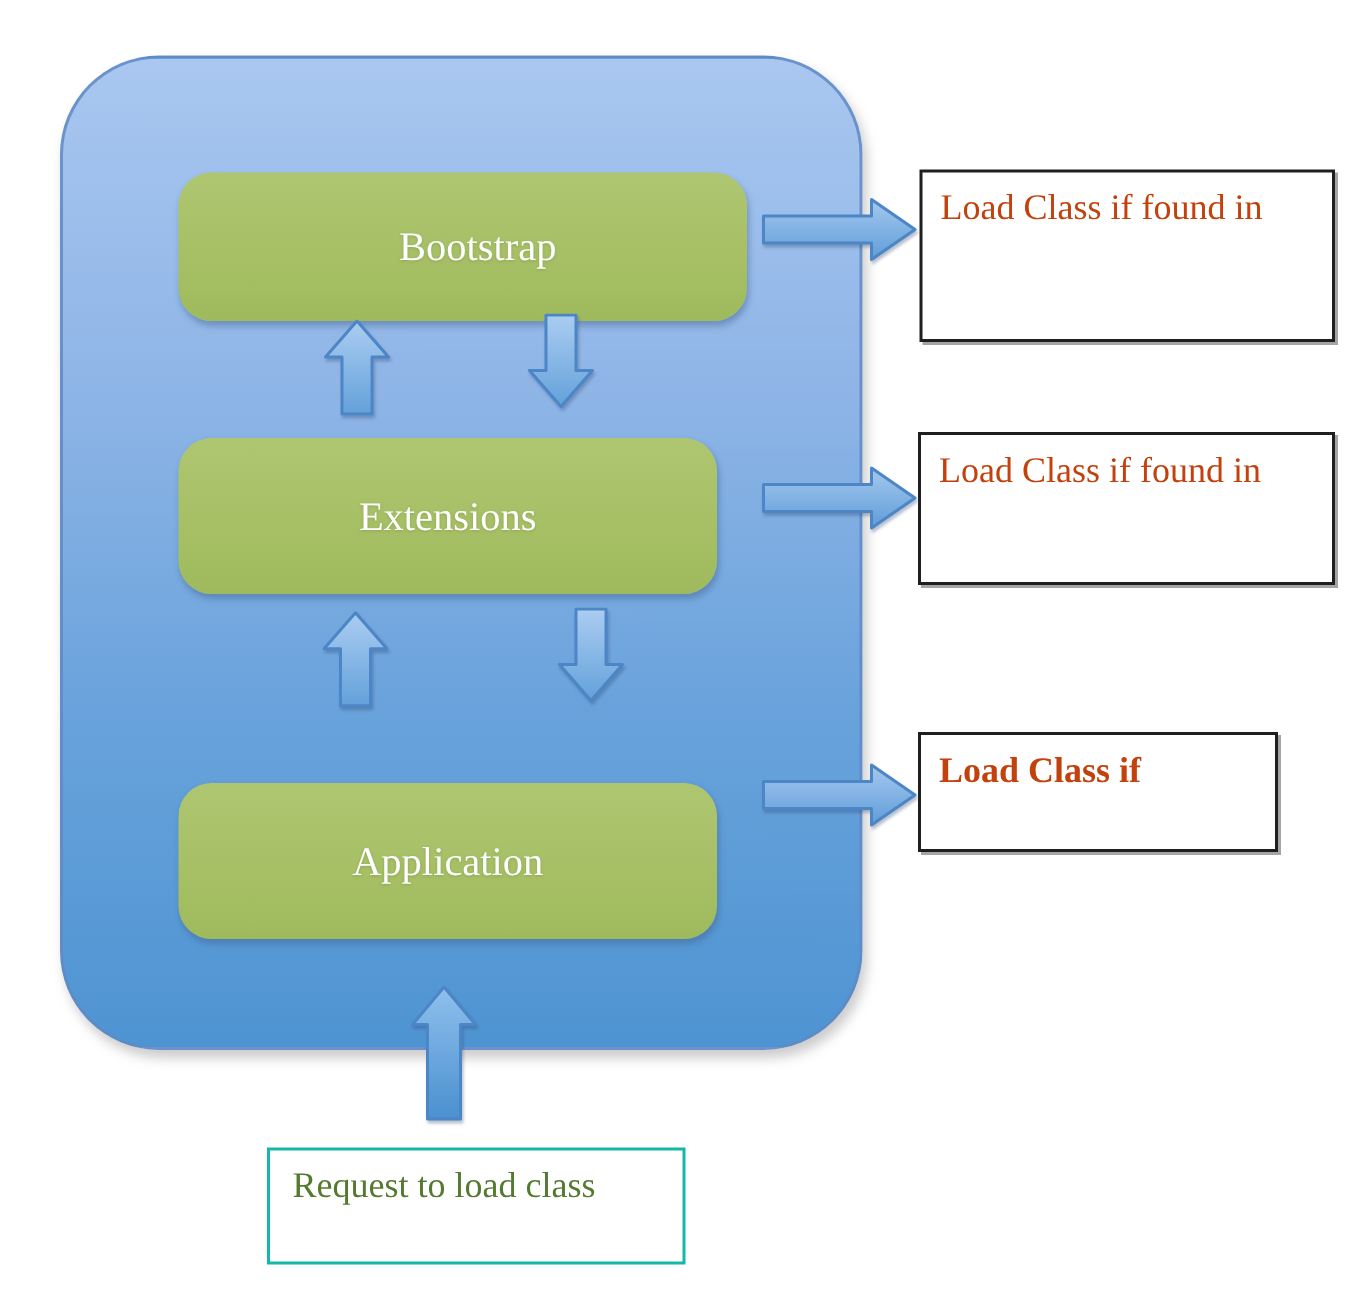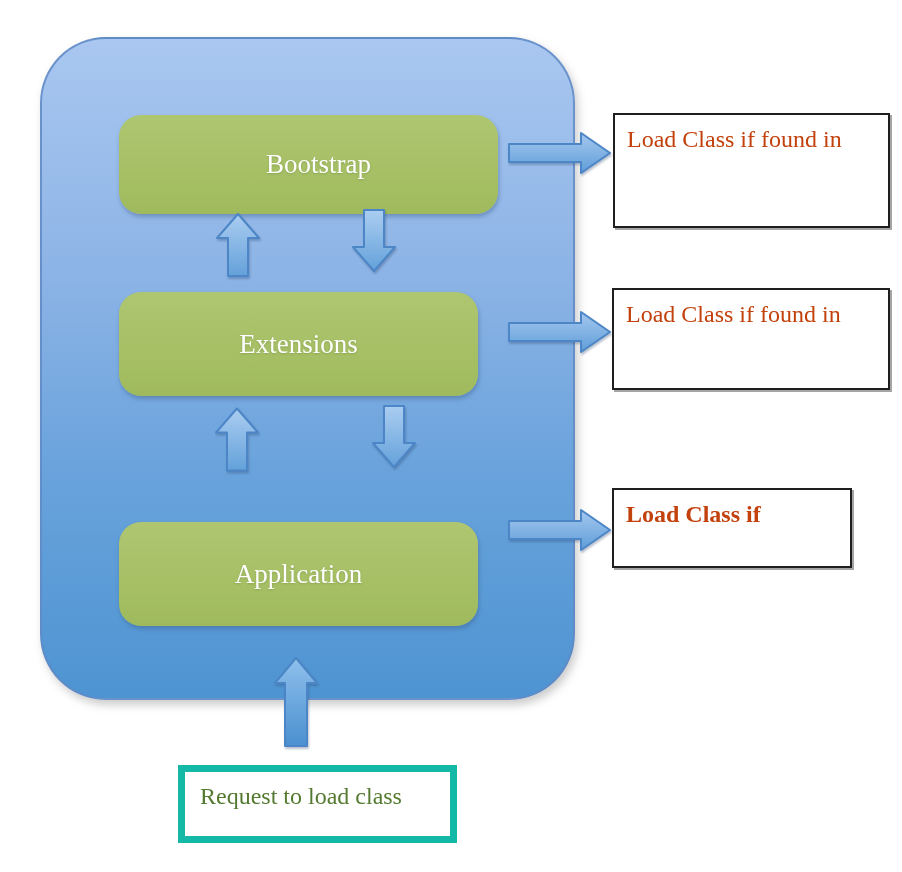--- a/index.html
+++ b/index.html
@@ -91,21 +91,21 @@
   .note-line { display: block; }
 
   
   .request-box {
     position: absolute;
     left: 178px;
     top: 765px;
     width: 279px;
     height: 78px;
     background: #ffffff;
-    border: 7px solid #14b8a6;
+    border: 2px solid #14b8a6;
     box-sizing: border-box;
     padding: 11px 14px 0 15px;
     color: #547a30;
     font-size: 24px;
     z-index: 2;
   }
 </style>
 </head>
 <body>
 

